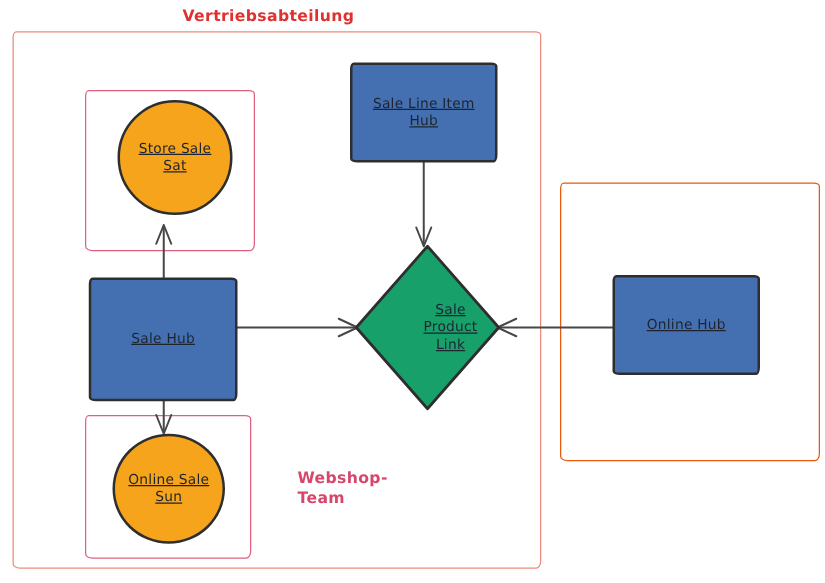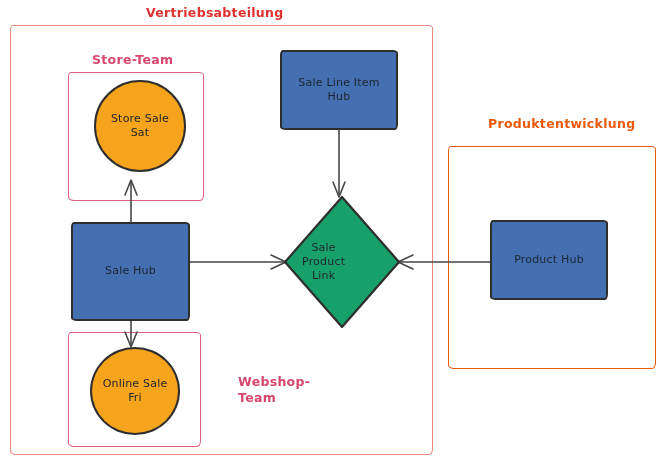--- a/index.html
+++ b/index.html
@@ -38,47 +38,45 @@
     box-sizing:border-box;
   }
   .node-circle{
     position:absolute;background:var(--satellite-fill);
     border:2.4px solid var(--shape-stroke);border-radius:50%;
     display:flex;align-items:center;justify-content:center;
     box-sizing:border-box;
   }
   .node-label{
     font-size:11px;color:var(--shape-text);text-align:center;
-    white-space:pre-line;line-height:1.3;letter-spacing:.2px;
+    white-space:pre-line;line-height:1.3;letter-spacing:.2px;text-decoration:underline;
   }
   .diamond-label{
-    position:absolute;display:flex;align-items:center;justify-content:flex-start;
+    position:absolute;display:flex;align-items:center;justify-content:flex-end;
     text-align:center;
   }
   svg.overlay{position:absolute;left:0;top:0;pointer-events:none;}
   svg .edge{stroke:var(--connector);stroke-width:1.6;fill:none;stroke-linecap:round;}
   svg .diamond{fill:var(--link-fill);stroke:var(--shape-stroke);stroke-width:2.2;stroke-linejoin:round;}
 </style>
 </head>
 <body>
 
 <div class="canvas">
 
   <div class="group-frame frame-vertrieb" style="left:10px;top:25px;width:421px;height:428px;"></div>
   <div class="group-label lbl-vertrieb" style="left:146px;top:5px;">Vertriebsabteilung</div>
 
   <div class="group-frame frame-team" style="left:68px;top:72px;width:134px;height:127px;"></div>
-  <div class="group-label lbl-team" style="left:92px;top:52px;">Store-Team</div>
 
   <div class="group-frame frame-team" style="left:68px;top:332px;width:131px;height:113px;"></div>
   <div class="group-label lbl-team" style="left:210px;top:374px;margin-left:28px;">Webshop-
 Team</div>
 
   <div class="group-frame frame-produkt" style="left:448px;top:146px;width:206px;height:221px;"></div>
-  <div class="group-label lbl-produkt" style="left:488px;top:116px;">Produktentwicklung</div>
 
   <svg class="overlay" width="660" height="466" viewBox="0 0 660 466">
 
     <g>
       <path class="edge" d="M131,222 L131,182"></path>
       <path class="edge" d="M131,180 L125,195 M131,180 L137,195"></path>
     </g>
 
     <g>
       <path class="edge" d="M131,302 L131,345"></path>
@@ -107,31 +105,31 @@
     <span class="node-label">Store Sale
 Sat</span>
   </div>
 
   <div class="node-rect" style="left:71px;top:222px;width:119px;height:99px;">
     <span class="node-label">Sale Hub</span>
   </div>
 
   <div class="node-circle" style="left:90px;top:347px;width:90px;height:88px;">
     <span class="node-label">Online Sale
-Fri</span>
+Sun</span>
   </div>
 
   <div class="node-rect" style="left:280px;top:50px;width:118px;height:80px;">
     <span class="node-label">Sale Line Item
 Hub</span>
   </div>
 
   <div class="diamond-label" style="left:302px;top:232px;width:80px;height:60px;">
     <span class="node-label">Sale
 Product
 Link</span>
   </div>
 
   <div class="node-rect" style="left:490px;top:220px;width:118px;height:80px;">
-    <span class="node-label">Product Hub</span>
+    <span class="node-label">Online Hub</span>
   </div>
 
 </div>
 
 </body></html>

